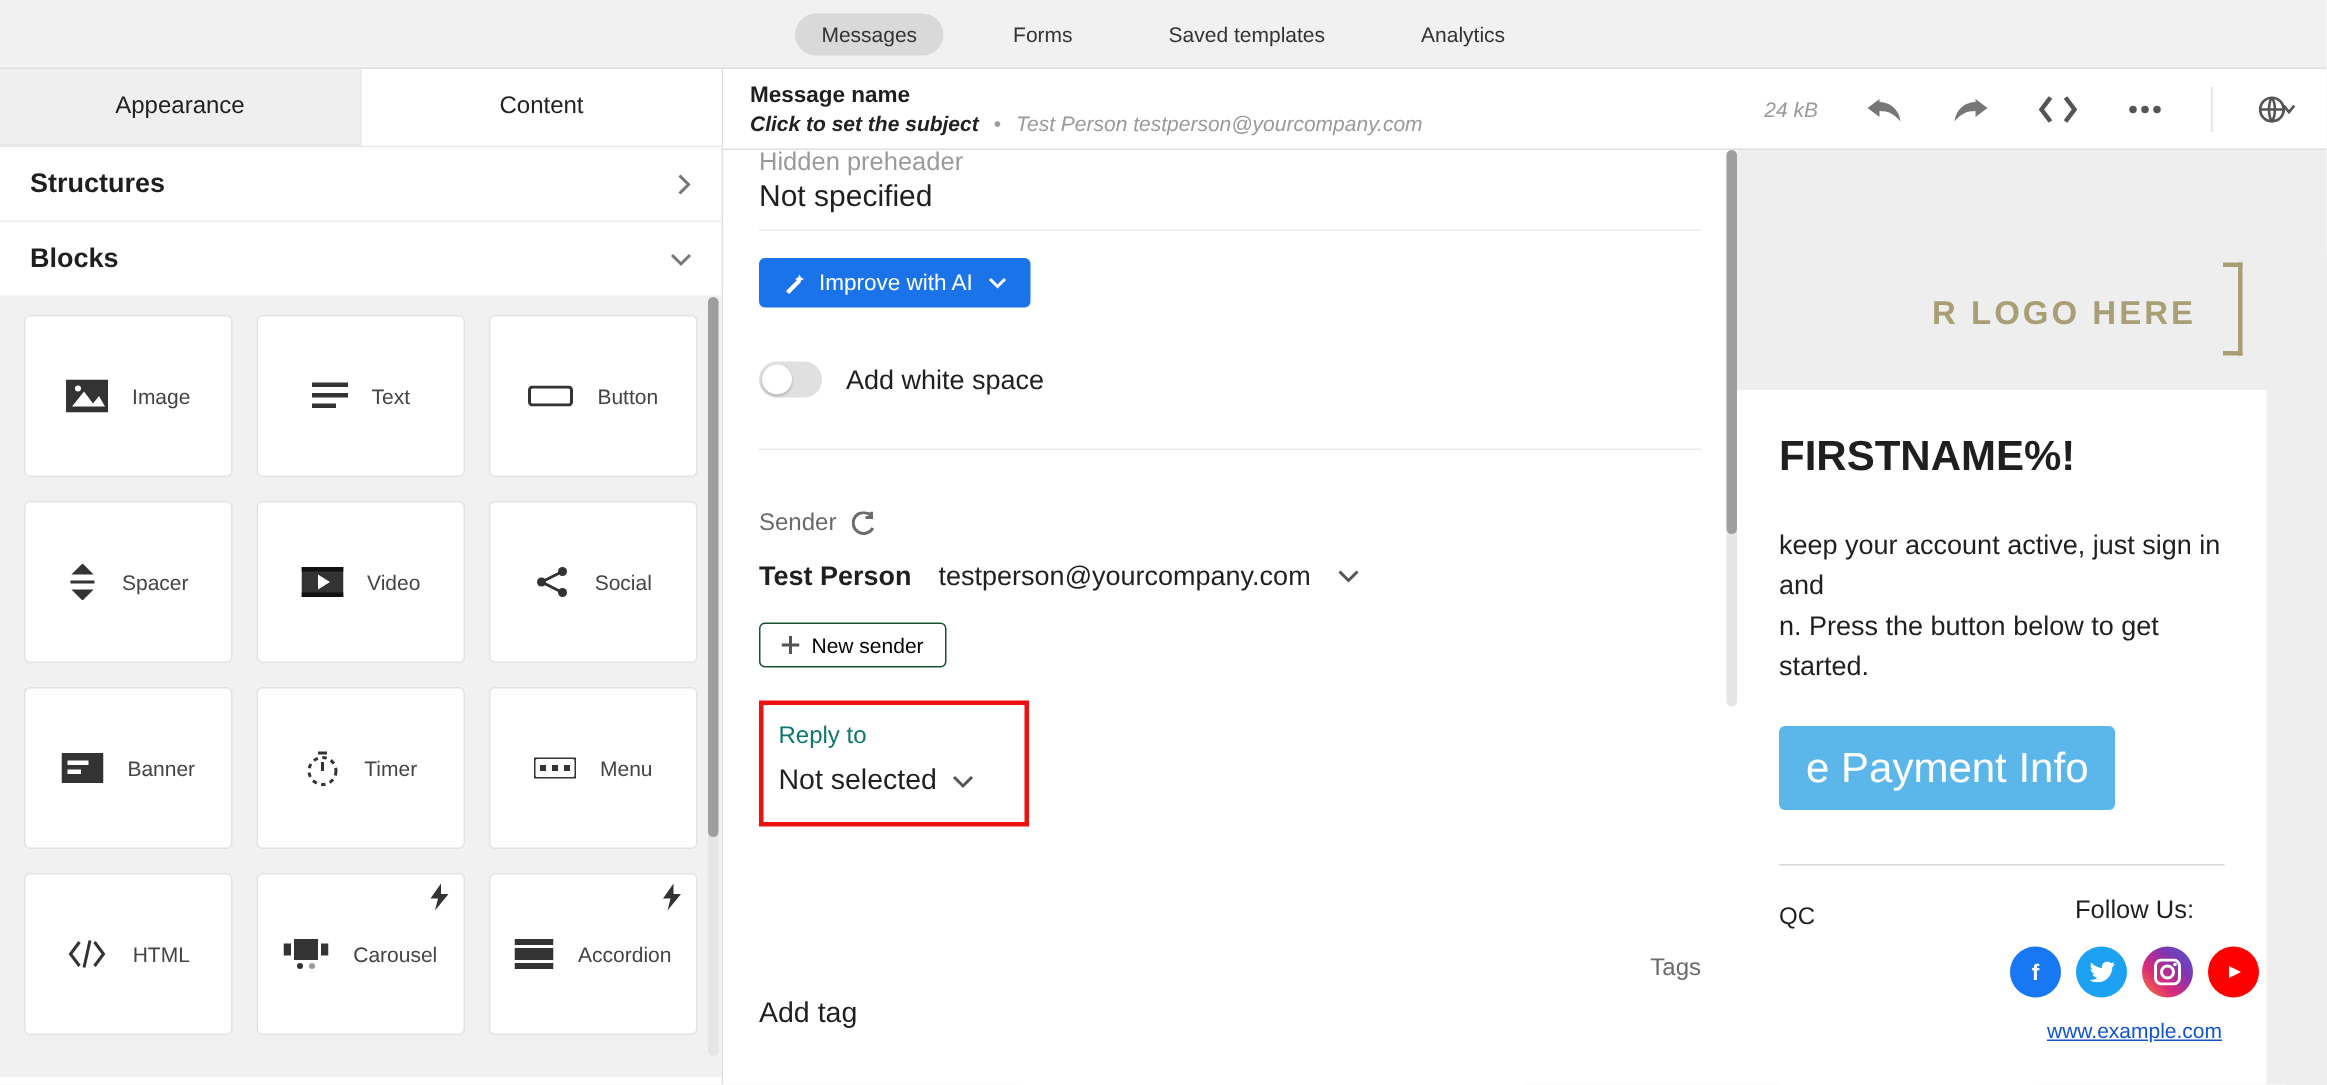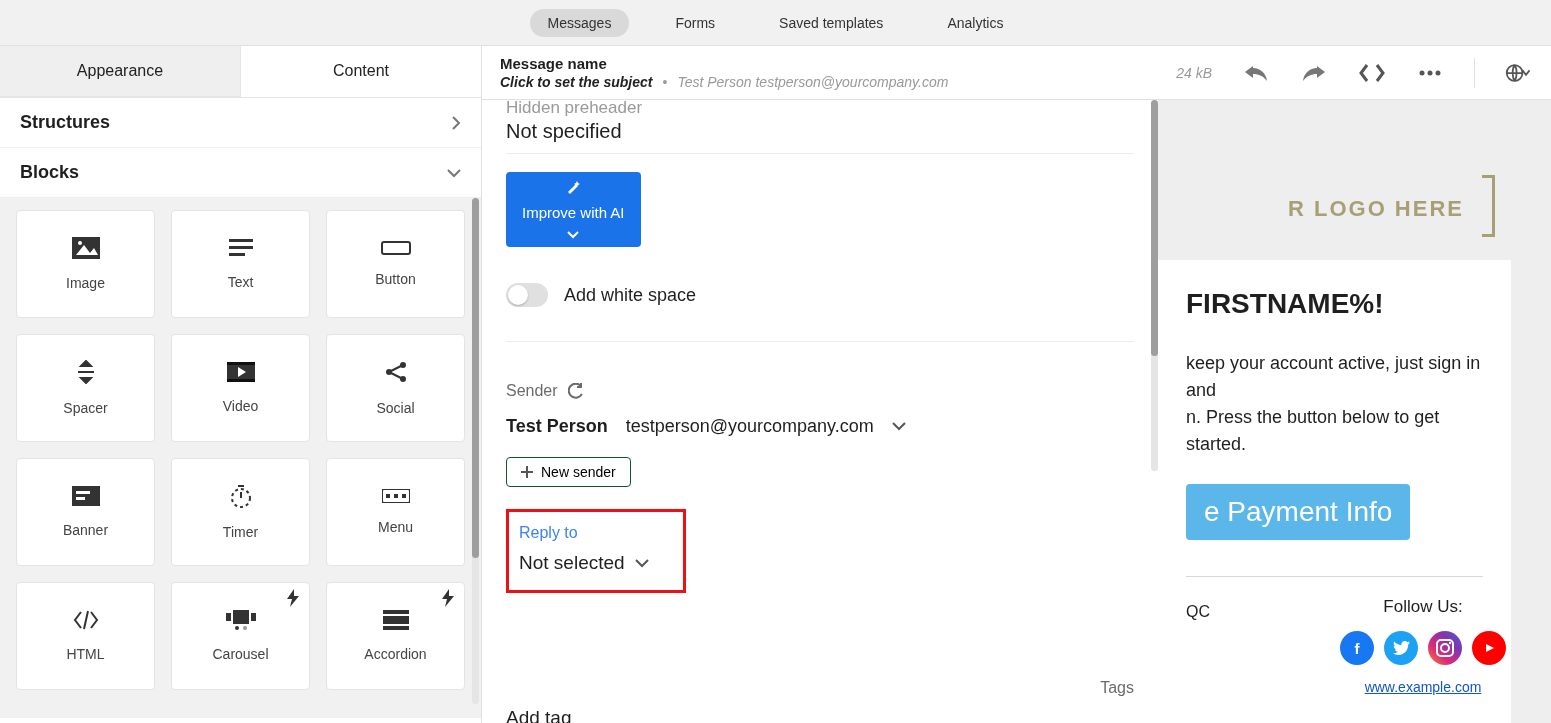--- a/index.html
+++ b/index.html
@@ -16,21 +16,21 @@
 
 .sidebar { width: 482px; background: #fff; border-right: 1px solid #e0e0e0; display: flex; flex-direction: column; }
 .sidebar-tabs { display: flex; border-bottom: 1px solid #e5e5e5; }
 .sidebar-tab { flex: 1; text-align: center; padding: 16px 0; font-size: 16px; color: #222; cursor: pointer; }
 .sidebar-tab:first-child { background: #efefef; border-right: 1px solid #e5e5e5; border-bottom: 1px solid #e5e5e5; }
 .sidebar-tab:last-child { background: #fff; }
 
 .section-head { display: flex; align-items: center; justify-content: space-between; padding: 14px 20px; font-size: 18px; font-weight: 600; cursor: pointer; border-bottom: 1px solid #eee; }
 
 .blocks-wrap { background: #f1f1f1; padding: 12px 16px 28px 16px; display: grid; grid-template-columns: repeat(3, 1fr); gap: 16px; position: relative; }
-.block-card { background: #fff; border: 1px solid #e3e3e3; border-radius: 4px; height: 108px; display: flex; flex-direction: column; align-items: center; justify-content: center; gap: 16px; cursor: grab; position: relative; }
+.block-card { background: #fff; border: 1px solid #e3e3e3; border-radius: 4px; height: 108px; display: flex; align-items: center; justify-content: center; gap: 16px; cursor: grab; position: relative; }
 .block-icon { font-size: 26px; color: #333; }
 .block-label { font-size: 14px; color: #444; }
 .block-badge { position: absolute; top: 6px; right: 10px; }
 
 .blocks-scroll { position: relative; flex: 1; overflow: hidden; }
 .blocks-scrollbar { position: absolute; right: 2px; top: 0; width: 7px; background: #e5e5e5; border-radius: 4px; height: 506px; }
 .blocks-scrollbar-thumb { position: absolute; right: 2px; top: 0; width: 7px; background: #9e9e9e; border-radius: 4px; height: 360px; }
 
 
 .editor { flex: 1; background: #fff; position: relative; }
@@ -46,32 +46,32 @@
 .icon-btn { width: 28px; height: 28px; display: inline-flex; align-items: center; justify-content: center; color: #555; cursor: pointer; }
 .vsep { width: 1px; height: 30px; background: #e0e0e0; }
 
 
 .settings-panel { position: absolute; left: 0; top: 54px; width: 676px; background: #fff; padding: 0 24px 24px 24px; height: calc(100% - 54px); overflow: hidden; }
 .sp-scrollbar { position: absolute; right: 0; top: 0; width: 7px; background: #e5e5e5; height: 371px; border-radius: 4px; }
 .sp-scrollthumb { position: absolute; right: 0; top: 0; width: 7px; background: #9e9e9e; height: 256px; border-radius: 4px; }
 
 .hidden-prehead { color: #9a9a9a; font-size: 17px; margin-top: -2px; }
 .ns { font-size: 20px; margin-top: 2px; border-bottom: 1px solid #ececec; padding-bottom: 10px; }
-.improve-btn { margin-top: 18px; background: #1a73e8; color: #fff; border: none; border-radius: 4px; padding: 8px 16px; font-size: 15px; display: inline-flex; align-items: center; gap: 10px; cursor: pointer; flex-direction: column; }
+.improve-btn { margin-top: 18px; background: #1a73e8; color: #fff; border: none; border-radius: 4px; padding: 8px 16px; font-size: 15px; display: inline-flex; align-items: center; gap: 10px; cursor: pointer; }
 .ai-wand { font-size: 14px; }
 .toggle-row { margin-top: 36px; display: flex; align-items: center; gap: 16px; padding-bottom: 34px; border-bottom: 1px solid #ececec; }
 .toggle { width: 42px; height: 24px; border-radius: 14px; background: #e0e0e0; position: relative; cursor: pointer; }
 .toggle-knob { position: absolute; left: 2px; top: 2px; width: 20px; height: 20px; background: #fff; border-radius: 50%; box-shadow: 0 1px 2px rgba(0,0,0,.25); }
 .section-label { color: #6b6b6b; font-size: 16px; margin-top: 40px; display: flex; align-items: center; gap: 10px; }
 .sender-row { margin-top: 16px; display: flex; align-items: center; gap: 18px; font-size: 18px; }
 .sender-name { font-weight: 700; }
 .small-btn { margin-top: 20px; border: 1px solid #14532d; border-radius: 4px; background: #fff; padding: 6px 14px; font-size: 14px; display: inline-flex; align-items: center; gap: 8px; cursor: pointer; }
 
 .highlight-box { border: 3px solid #e11; padding: 12px 10px 16px 10px; margin-top: 22px; width: 180px; }
-.replyto-label { color: #3b82f6; font-size: 16px; }
+.replyto-label { color: #0f766e; font-size: 16px; }
 .replyto-value { font-size: 19px; margin-top: 10px; display: flex; align-items: center; gap: 10px; cursor: pointer; }
 
 .tags-label { color: #6b6b6b; font-size: 16px; margin-top: 86px; text-align: right; }
 .addtag { font-size: 19px; margin-top: 10px; }
 
 
 .preview { position: absolute; left: 676px; top: 54px; right: 0; bottom: 0; background: #eee; }
 .preview-inner { position: relative; height: 100%; }
 .logo-slot { position: absolute; right: 56px; top: 75px; color: #a99f77; font-weight: 800; letter-spacing: 2px; font-size: 22px; display: flex; align-items: center; gap: 8px; }
 .logo-bracket::after { content: ""; display: inline-block; width: 10px; height: 56px; border: 3px solid #a99f77; border-left: none; margin-left: 10px; position: relative; top: 0; }

